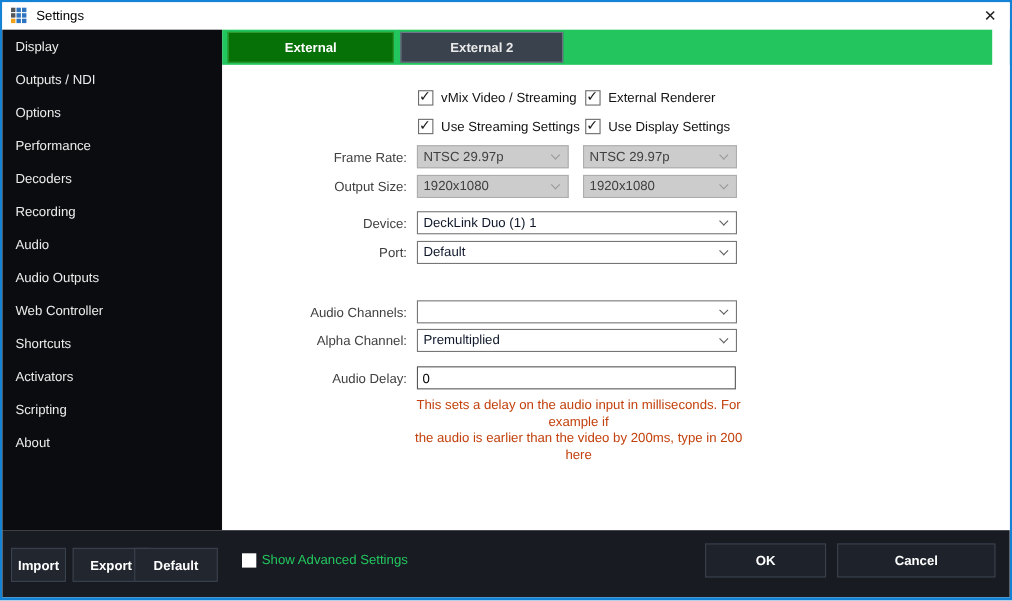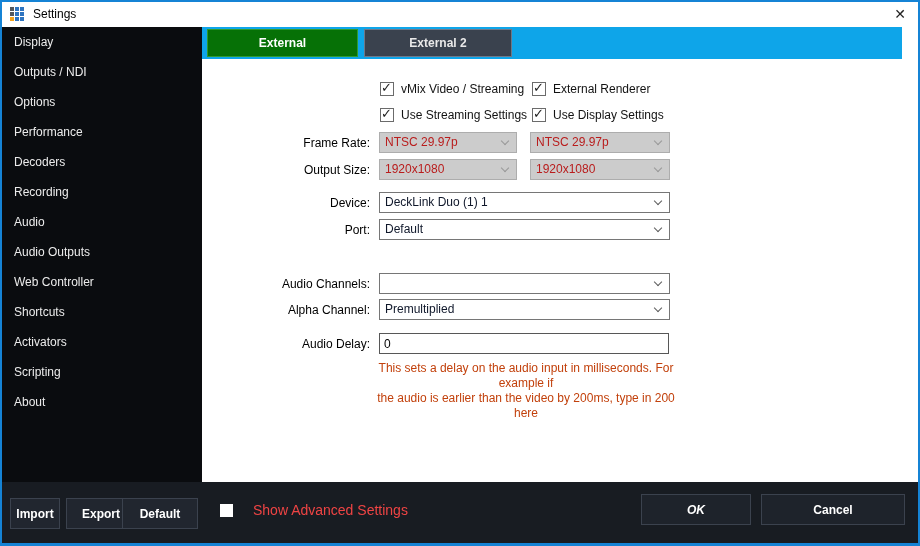--- a/index.html
+++ b/index.html
@@ -19,65 +19,65 @@
   .logo i:nth-child(6),.logo i:nth-child(8),.logo i:nth-child(9){background:#2e74c0;}
   .title-text{position:absolute;left:31px;top:5px;font-size:12px;color:#000;}
   .close{position:absolute;right:12px;top:4px;font-size:14px;color:#222;cursor:pointer;line-height:16px;}
 
   
   .sidebar{position:absolute;left:0;top:25px;width:200px;bottom:61px;background:#0a0c0f;}
   .side-item{height:30px;line-height:30px;padding-left:12px;font-size:12px;color:#ececec;cursor:pointer;}
   .side-item.selected{background:#046a04;}
 
   
-  .tabbar{position:absolute;left:200px;right:16px;top:25px;height:32px;background:#0ea5e9;}
+  .tabbar{position:absolute;left:200px;right:16px;top:25px;height:32px;background:#22c55e;}
   .tab{position:absolute;top:2px;height:28px;line-height:26px;text-align:center;
     font-weight:bold;font-size:12px;border:1px solid transparent;cursor:pointer;}
   .tab-active{left:5px;width:151px;background:#067106;border-color:#2f9b2f;color:#ffffff;}
   .tab-inactive{left:162px;width:148px;background:#3a424e;border-color:#6e7888;color:#e9e9e9;}
 
   
   .content{position:absolute;left:200px;right:0;top:57px;bottom:61px;background:#ffffff;}
 
   .cb{position:absolute;display:flex;align-items:center;height:16px;cursor:pointer;}
   .cb .box{width:14px;height:14px;background:#fff;border:1px solid #6b6b6b;position:relative;flex:none;}
   .cb .mark{position:absolute;left:0px;top:-3px;font-size:13px;color:#1c1c1c;line-height:16px;}
   .cb .cb-label{margin-left:7px;font-size:12px;color:#121212;white-space:nowrap;}
 
-  .flabel{position:absolute;height:21px;line-height:21px;font-size:12px;color:#000000;
+  .flabel{position:absolute;height:21px;line-height:21px;font-size:12px;color:#404040;
     width:168px;left:0;text-align:right;white-space:nowrap;}
 
   .combo{position:absolute;height:21px;background:#ffffff;border:1px solid #767676;cursor:pointer;}
   .combo .combo-value{display:block;padding-left:5px;line-height:19px;font-size:12px;color:#0f172a;
     white-space:nowrap;overflow:hidden;}
   .chev{position:absolute;right:8px;top:5px;width:6px;height:6px;
     border-right:1.5px solid #5d5d5d;border-bottom:1.5px solid #5d5d5d;transform:rotate(45deg);}
   .combo.disabled{background:#cccccc;border-color:#adadad;cursor:default;}
-  .combo.disabled .combo-value{color:#b91c1c;}
+  .combo.disabled .combo-value{color:#404040;}
   .combo.disabled .chev{border-color:#989898;}
 
   .textbox{position:absolute;height:21px;border:1px solid #575757;background:#fff;
     font-size:12px;color:#000;padding:0 4px;outline:none;}
 
   .help{position:absolute;left:168px;top:302px;width:312px;text-align:center;
     font-size:12px;line-height:15px;color:#c2410c;}
 
   
   .footer{position:absolute;left:0;right:0;bottom:0;height:61px;background:#181c22;}
   .dark-btn{position:absolute;background:#21262f;border:1px solid #3b424e;color:#ffffff;
     font-weight:bold;font-size:12px;text-align:center;cursor:pointer;padding:0;}
   .btn-import{left:8px;top:16px;width:50px;height:31px;}
   .btn-export{left:64px;top:16px;width:70px;height:31px;}
   .btn-default{left:120px;top:16px;width:76px;height:31px;}
-  .btn-ok{right:167px;top:12px;width:110px;height:31px;background:#1e232b;font-style:italic;}
+  .btn-ok{right:167px;top:12px;width:110px;height:31px;background:#1e232b;}
   .btn-cancel{right:13px;top:12px;width:144px;height:31px;background:#1e232b;}
 
   .show-adv{position:absolute;left:218px;top:20px;display:flex;align-items:center;cursor:pointer;}
   .show-adv .dbox{width:13px;height:13px;background:#ffffff;flex:none;}
-  .show-adv .adv-label{margin-left:20px;font-size:14px;color:#ef4444;white-space:nowrap;}
+  .show-adv .adv-label{margin-left:5px;font-size:12px;color:#22c55e;white-space:nowrap;}
 </style>
 </head>
 <body>
 
 <div class="window">
 
   <div class="titlebar">
     <span class="logo">
       <i></i>
         <i></i>

